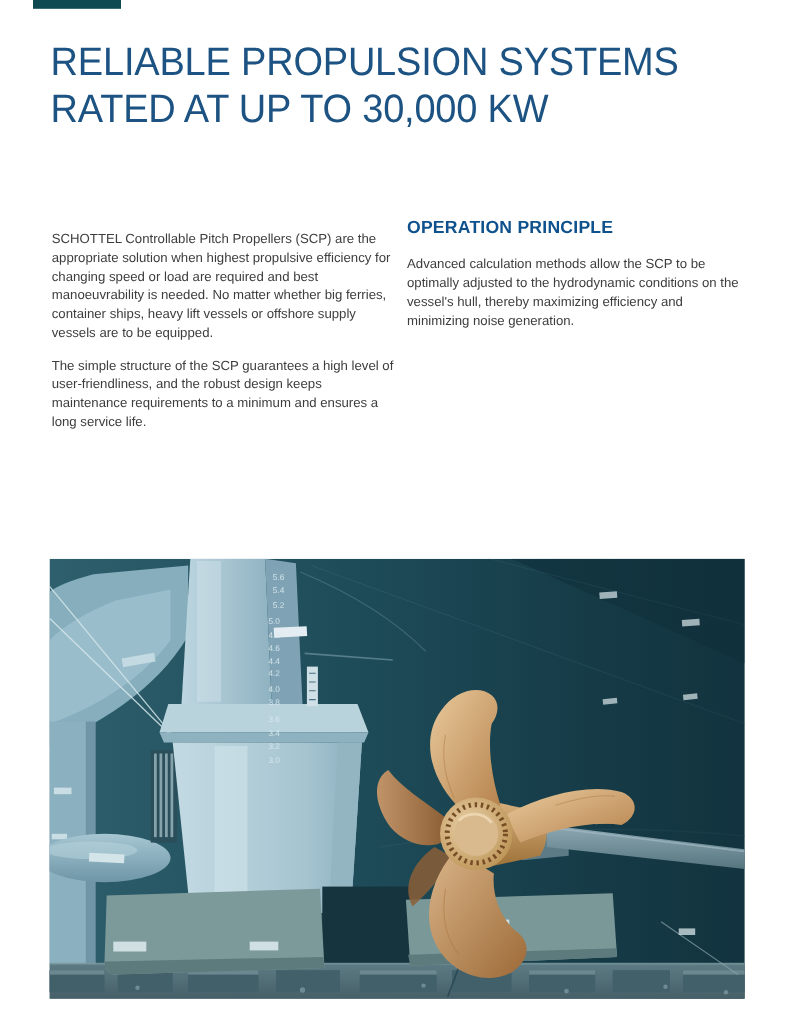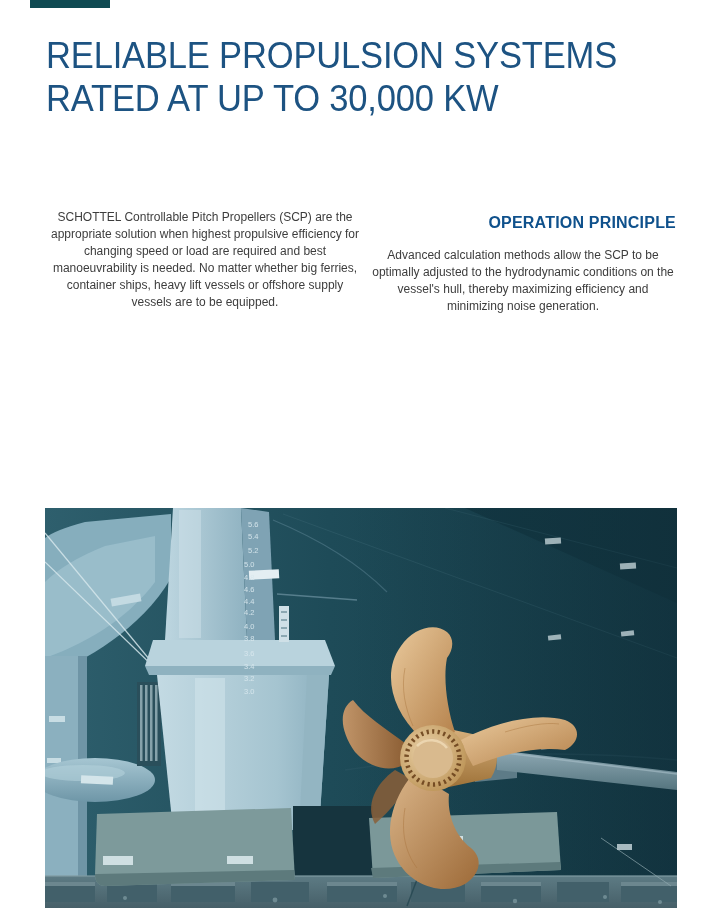--- a/index.html
+++ b/index.html
@@ -5,42 +5,43 @@
   html,body{margin:0;padding:0;background:#ffffff;}
   .page{position:relative;width:714px;height:918px;background:#ffffff;overflow:hidden;
         font-family:"Liberation Sans",sans-serif;padding-left:40px;}
   .brand-tab{position:absolute;left:30px;top:0;width:80px;height:8px;background:#0f4a52;}
   .title{position:absolute;left:46px;top:34px;margin:0;color:#1d5382;font-weight:400;
          font-size:36px;line-height:43px;letter-spacing:-0.2px;transform:scaleX(.96);
          transform-origin:left top;}
   .title .tl{display:block;white-space:nowrap;}
   .col{position:absolute;top:197px;color:#3d3d3d;font-size:12px;line-height:17px;}
   .col p{margin:12px 0 13px 0;}
-  .col p:last-child{margin-bottom:0;text-align:center;}
+  .col p:last-child{margin-bottom:0;}
   .col-left{left:47px;width:316px;}
   .col-right{left:370px;width:306px;}
-  .col-right h2{margin:16px 0 14px 0;color:#0f518c;font-size:16px;line-height:20px;
-                font-weight:bold;letter-spacing:.2px;text-align:right;}
+  .col-right h2{margin:1px 0 14px 0;color:#0f518c;font-size:16px;line-height:20px;
+                font-weight:bold;letter-spacing:.2px;}
   .photo{position:absolute;left:45px;top:508px;width:632px;height:400px;display:block;}
   .dm{font-family:"Liberation Sans",sans-serif;font-size:7.5px;fill:#d9e8ee;opacity:.92;}
 </style>
 </head>
 <body>
 
 <div class="page">
 
   <div class="brand-tab"></div>
 
   <h1 class="title">
     <span class="tl">RELIABLE PROPULSION SYSTEMS</span>
     <span class="tl">RATED AT UP TO 30,000 KW</span>
   </h1>
 
   <div class="col col-left">
     <p>SCHOTTEL Controllable Pitch Propellers (SCP) are the appropriate solution when highest propulsive efficiency for changing speed or load are required and best manoeuvrability is needed. No matter whether big ferries, container ships, heavy lift vessels or offshore supply vessels are to be equipped.</p>
+    <p>The simple structure of the SCP guarantees a high level of user-friendliness, and the robust design keeps maintenance requirements to a minimum and ensures a long service life.</p>
   </div>
 
   <div class="col col-right">
     <h2>OPERATION PRINCIPLE</h2>
     <p>Advanced calculation methods allow the SCP to be optimally adjusted to the hydrodynamic conditions on the vessel's hull, thereby maximizing efficiency and minimizing noise generation.</p>
   </div>
 
   <svg class="photo" viewBox="0 0 632 400" xmlns="http://www.w3.org/2000/svg" role="img">
     <defs>
       <linearGradient id="gHull" x1="0" y1="0" x2="1" y2="0">

